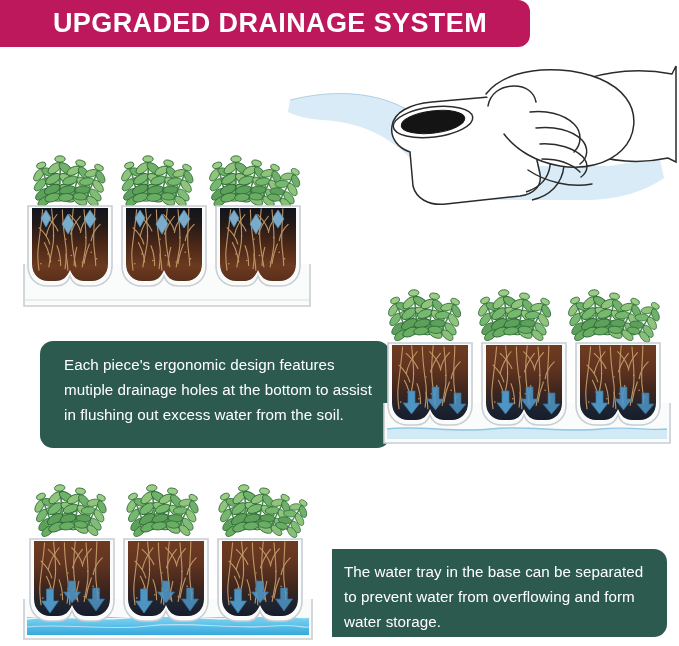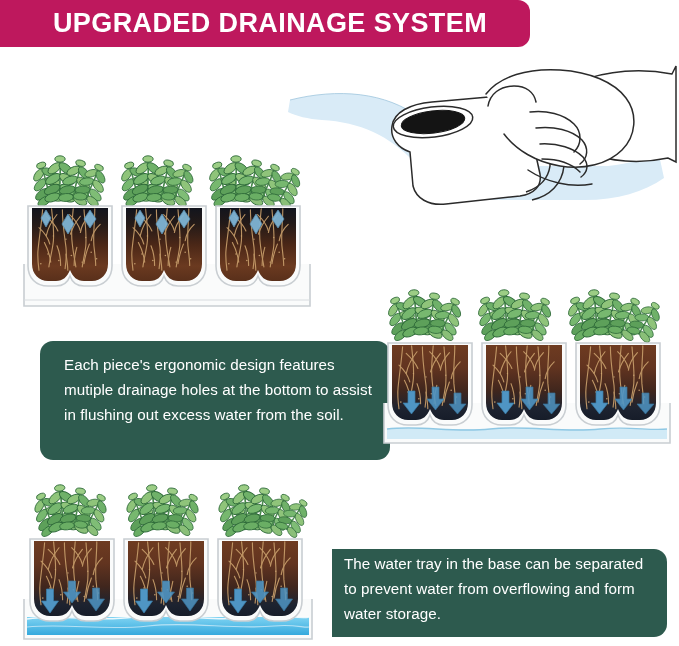--- a/index.html
+++ b/index.html
@@ -48,34 +48,34 @@
     color: #ffffff;
     box-sizing: border-box;
     font-size: 15.2px;
     line-height: 25px;
     letter-spacing: 0.05px;
   }
   #caption-box-1 {
     left: 40px;
     top: 341px;
     width: 350px;
-    height: 119px;
+    height: 107px;
     border-radius: 13px;
     padding: 11px 16px 0 24px;
   }
   #caption-box-2 {
     left: 332px;
     top: 549px;
     width: 335px;
     height: 88px;
     border-top-right-radius: 13px;
     border-bottom-right-radius: 13px;
     border-top-left-radius: 0;
     border-bottom-left-radius: 0;
-    padding: 2px 14px 0 12px;
+    padding: 10px 14px 0 12px;
   }
   .caption-text { display: block; }
 
   
   .tray-group { position: absolute; }
   #tray-group-1 { left: 22px;  top: 160px; width: 290px; height: 150px; }
   #tray-group-2 { left: 382px; top: 293px; width: 290px; height: 152px; }
   #tray-group-3 { left: 18px;  top: 487px; width: 300px; height: 155px; }
 
   #watering-assembly {

